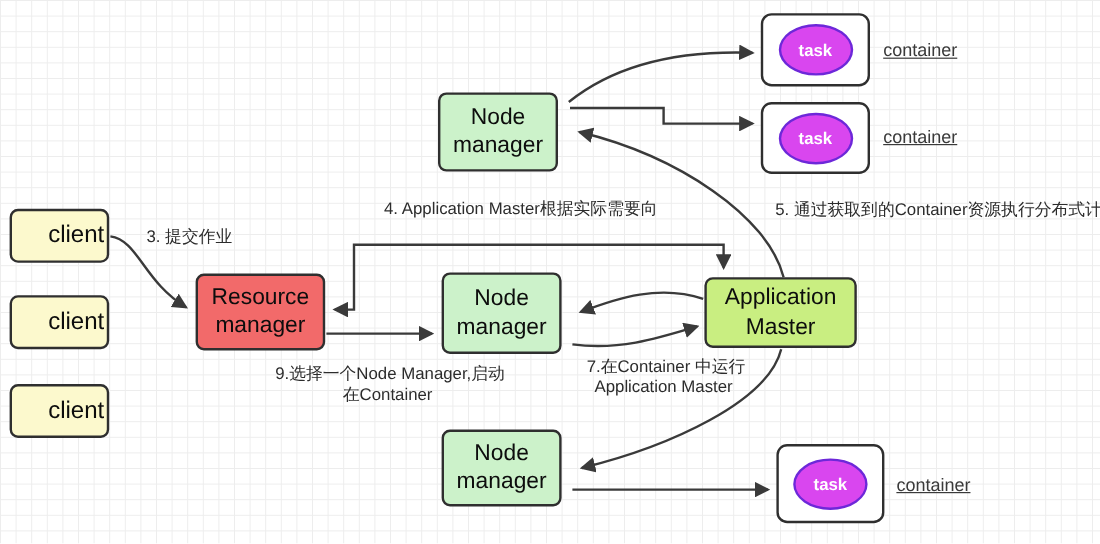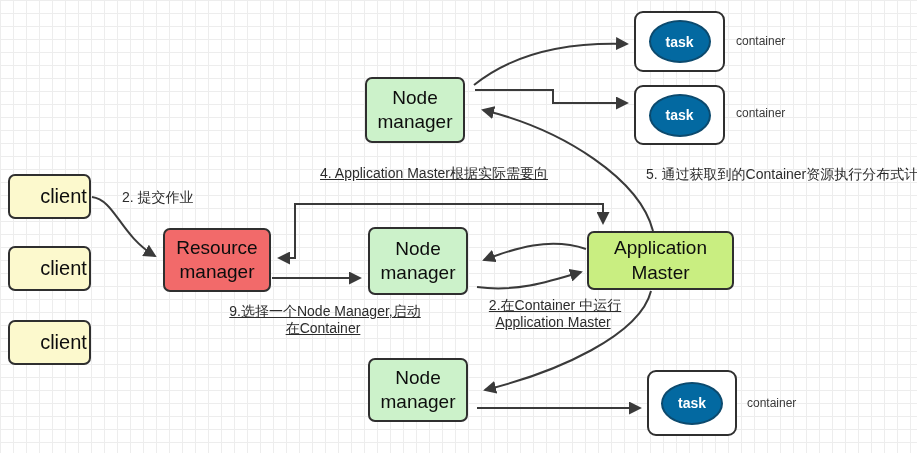--- a/index.html
+++ b/index.html
@@ -25,43 +25,43 @@
   }
   .client{left:8px;width:83px;height:45px;background:#fcf9cd;font-size:20px;padding-left:28px;}
   .client.c1{top:174px;}
   .client.c2{top:246px;}
   .client.c3{top:320px;}
   .rm{left:163px;top:228px;width:108px;height:64px;background:#f26a6a;}
   .nm{background:#ccf2ca;width:100px;}
   .nm.top{left:365px;top:77px;height:66px;}
   .nm.mid{left:368px;top:227px;height:68px;}
   .nm.bot{left:368px;top:358px;height:64px;}
-  .am{left:587px;top:231px;width:147px;height:59px;background:#c9ee81;}
+  .am{left:587px;top:231px;width:127px;height:59px;background:#c9ee81;}
   .containerbox{
     position:absolute;background:#ffffff;border:2px solid #2f2f2f;border-radius:9px;
     display:flex;align-items:center;justify-content:center;box-sizing:border-box;
   }
   .containerbox.b1{left:634px;top:11px;width:91px;height:61px;}
   .containerbox.b2{left:634px;top:85px;width:91px;height:60px;}
   .containerbox.b3{left:647px;top:370px;width:90px;height:66px;}
   .task{
-    width:62px;height:43px;border:2px solid #0c4a6e;border-radius:50%;
-    background:#0369a1;color:#ffffff;font-weight:bold;font-size:14px;
+    width:62px;height:43px;border:2px solid #6d28d9;border-radius:50%;
+    background:#d946ef;color:#ffffff;font-weight:bold;font-size:14px;
     display:flex;align-items:center;justify-content:center;box-sizing:border-box;
   }
   .ctr-label{
-    position:absolute;font-size:12px;color:#3a3a3a;white-space:nowrap;
+    position:absolute;font-size:15px;color:#3a3a3a;white-space:nowrap;text-decoration:underline;
   }
   .ctr-label.l1{left:736px;top:34px;}
   .ctr-label.l2{left:736px;top:106px;}
   .ctr-label.l3{left:747px;top:396px;}
   .note{
     position:absolute;font-size:14px;color:#2c2c2c;white-space:nowrap;
   }
-  .note.centered{transform:translateX(-50%);text-decoration:underline;}
+  .note.centered{transform:translateX(-50%);}
   .n1{left:122px;top:189px;}
   .n2a{left:325px;top:303px;}
   .n2b{left:323px;top:320px;}
   .n3a{left:555px;top:297px;}
   .n3b{left:553px;top:314px;}
   .n4a{left:434px;top:165px;}
   .n4b{left:434px;top:182px;}
   .n5{left:646px;top:166px;}
 </style>
 </head>
@@ -121,21 +121,21 @@
     <div class="task">task</div>
   </div>
   <div class="containerbox b3">
     <div class="task">task</div>
   </div>
 
   <div class="ctr-label l1">container</div>
   <div class="ctr-label l2">container</div>
   <div class="ctr-label l3">container</div>
 
-  <div class="note n1">2. 提交作业</div>
+  <div class="note n1">3. 提交作业</div>
   <div class="note centered n2a">9.选择一个Node Manager,启动</div>
   <div class="note centered n2b">在Container</div>
-  <div class="note centered n3a">2.在Container 中运行</div>
+  <div class="note centered n3a">7.在Container 中运行</div>
   <div class="note centered n3b">Application Master</div>
   <div class="note centered n4a">4. Application Master根据实际需要向</div>
   <div class="note n5">5. 通过获取到的Container资源执行分布式计算</div>
 
 </div>
 
 </body></html>

